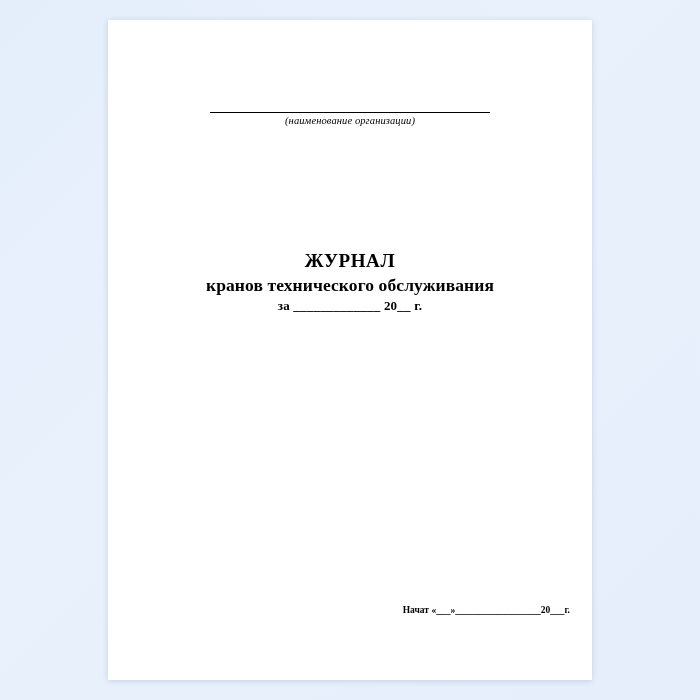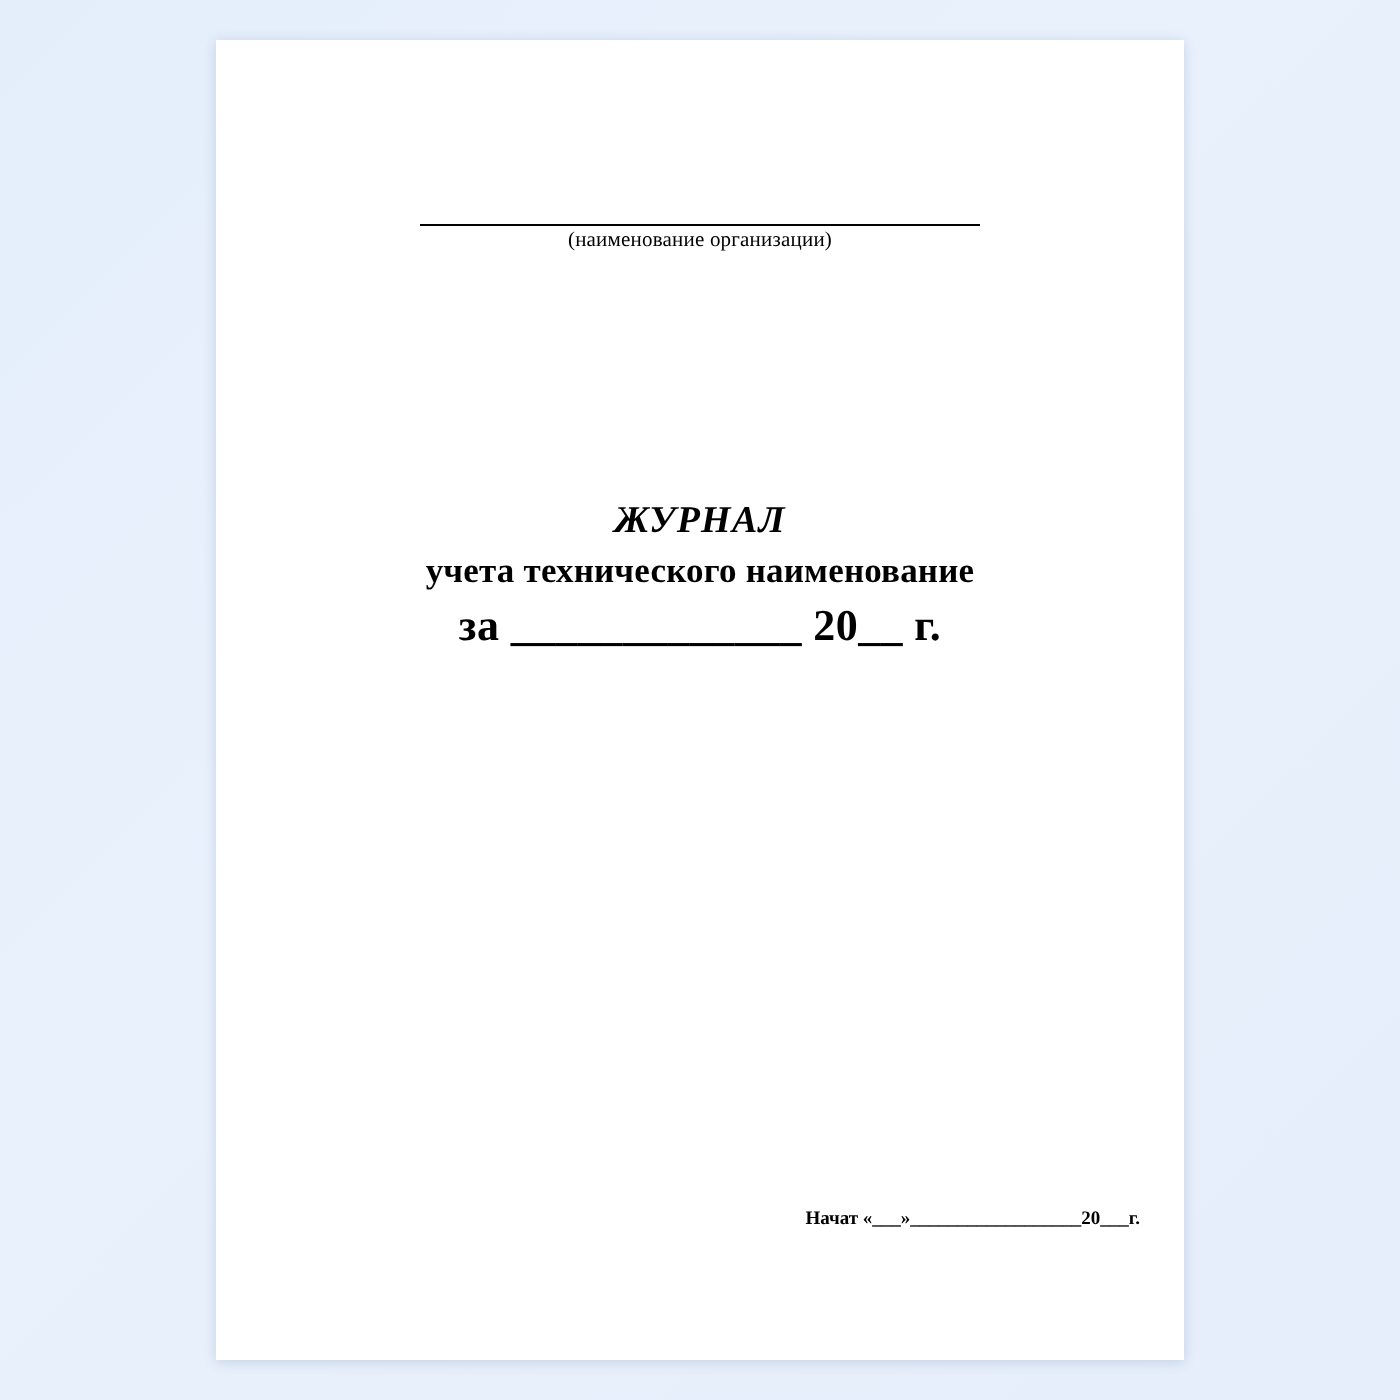--- a/index.html
+++ b/index.html
@@ -42,44 +42,44 @@
     border-bottom: 1px solid #000;
     height: 14px;
   }
   .org-caption {
     display: block;
     margin-top: 2px;
     font-size: 10.5px;
     font-family: "Liberation Serif", serif;
     color: #000;
     letter-spacing: 0.1px;
+    font-style: italic;
   }
   .title-block {
     position: absolute;
     left: 0;
     top: 228px;
     width: 100%;
     text-align: center;
     color: #000;
   }
   .title-main {
     font-size: 19px;
     font-weight: bold;
     letter-spacing: 0.6px;
     line-height: 1.35;
-    font-style: italic;
   }
   .title-line {
     font-size: 17.5px;
     font-weight: bold;
     line-height: 1.35;
     letter-spacing: 0.1px;
   }
   .title-year {
-    font-size: 22px;
+    font-size: 13px;
     font-weight: bold;
     line-height: 1.45;
     letter-spacing: 0.2px;
   }
   .footer-block {
     position: absolute;
     right: 22px;
     bottom: 58px;
     text-align: right;
     font-size: 9.5px;
@@ -99,21 +99,21 @@
 
   <div id="page">
 
     <div class="org-block">
       <span class="org-rule"></span>
       <span class="org-caption">(наименование организации)</span>
     </div>
 
     <div class="title-block">
       <div class="title-main">ЖУРНАЛ</div>
-      <div class="title-line">учета технического наименование</div>
+      <div class="title-line">кранов технического обслуживания</div>
       <div class="title-year">за _____________ 20__ г.</div>
     </div>
 
     <div class="footer-block">
       <div class="footer-line">Начат «___»__________________20___г.</div>
     </div>
 
   </div>
 </div>
 

